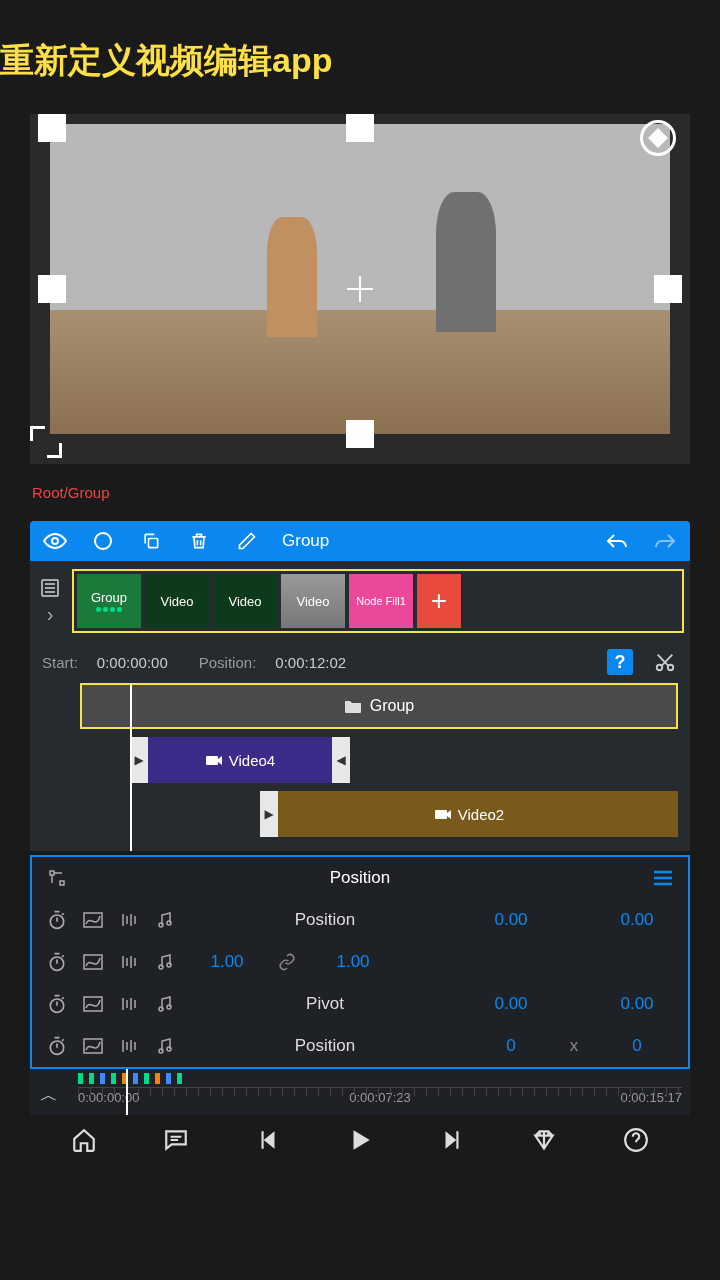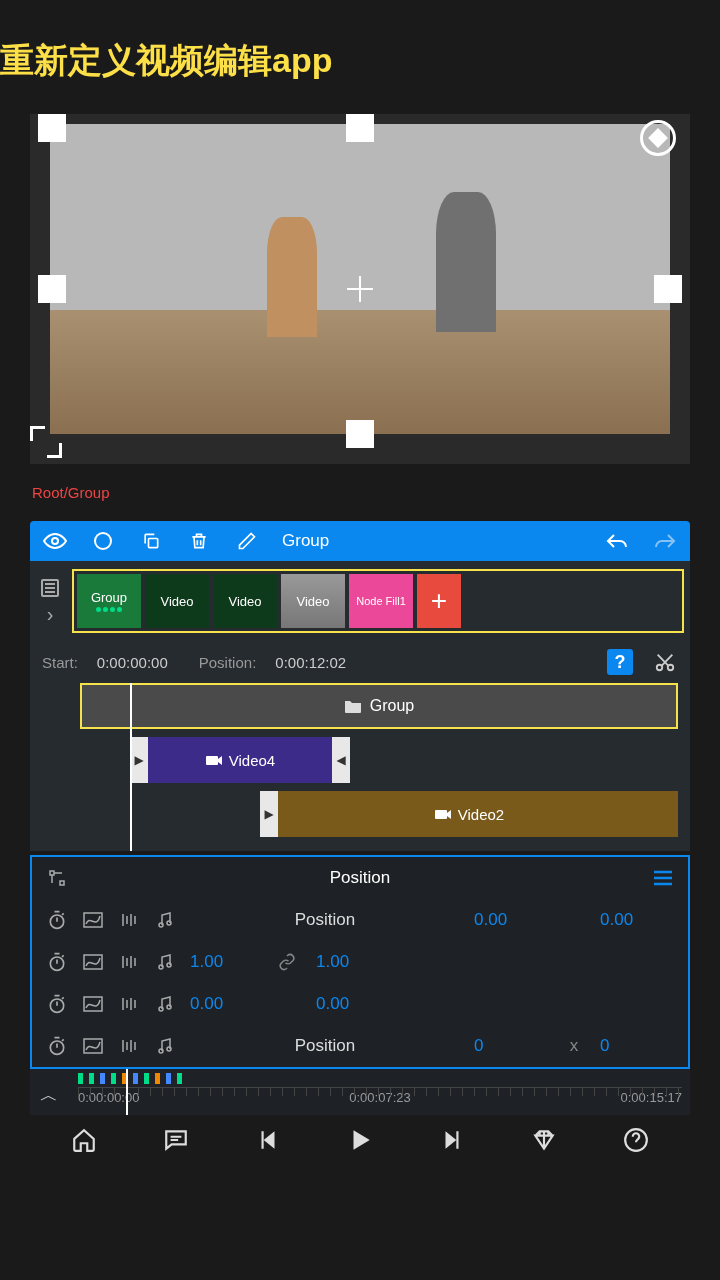--- a/index.html
+++ b/index.html
@@ -247,21 +247,21 @@
 }
 .tp-header .spacer { flex: 1; }
 .tp-row {
   display: flex;
   align-items: center;
   padding: 10px 14px;
   gap: 14px;
   font-size: 17px;
 }
 .tp-row .label { flex: 1; text-align: center; color: #ddd; }
-.tp-row .val { width: 74px; color: #0b88f0; }
+.tp-row .val { width: 74px; text-align: center; color: #0b88f0; }
 .tp-row .sep { width: 24px; text-align: center; color: #888; }
 .kf-icon {
   width: 22px; height: 22px;
   display: flex;
   align-items: center;
   justify-content: center;
   color: #aaa;
 }
 .mini-timeline {
   padding: 4px 8px 2px 48px;
@@ -570,20 +570,21 @@
               <path d="M3 2v12M7 4v8M11 2v12M15 4v8"></path>
             </svg>
           </span>
           <span class="kf-icon">
             <svg width="18" height="18" viewBox="0 0 18 18" fill="none" stroke="#aaa" stroke-width="1.5">
               <path d="M6 14V4l8-2v10"></path>
               <circle cx="5" cy="14" r="2"></circle>
               <circle cx="13" cy="12" r="2"></circle>
             </svg>
           </span>
+          <span class="label">Pivot</span>
           <span class="val">0.00</span>
           <span class="sep"></span>
           <span class="val">0.00</span>
         </div>
         <div class="tp-row">
           <span class="kf-icon">
             <svg width="20" height="20" viewBox="0 0 24 24" fill="none" stroke="#aaa" stroke-width="2">
               <circle cx="12" cy="14" r="8"></circle>
               <path d="M12 14V9M9 2h6M18 6l2-2"></path>
             </svg>

